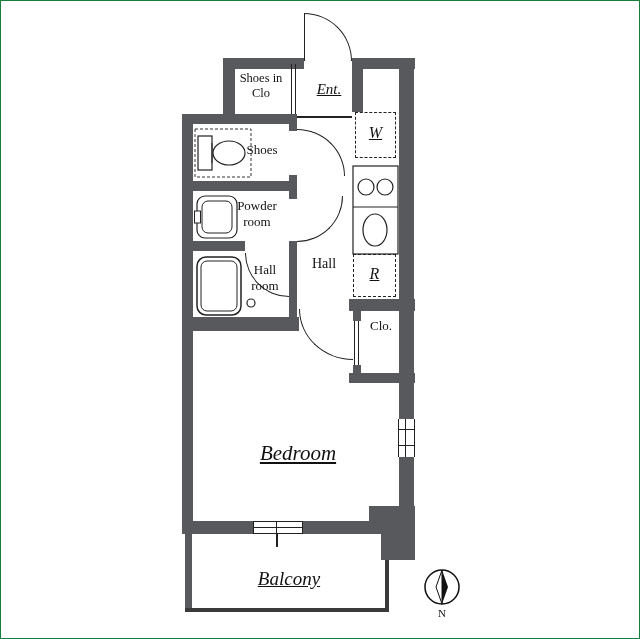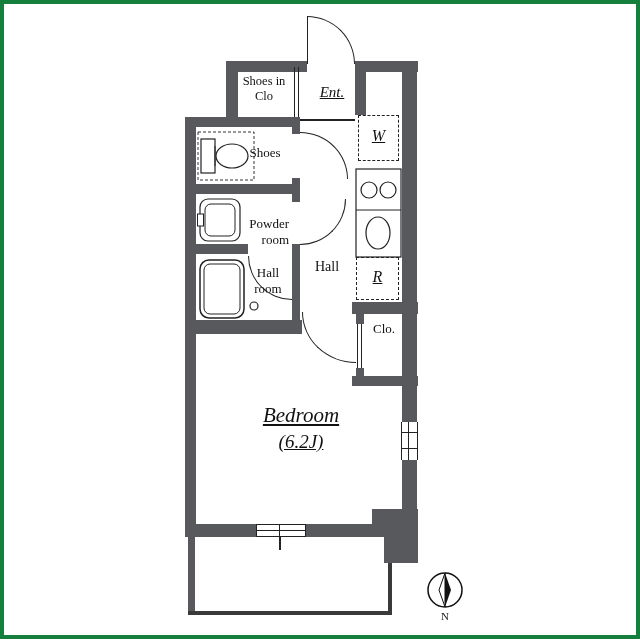--- a/index.html
+++ b/index.html
@@ -1,20 +1,20 @@
 <!DOCTYPE html>
 <html style="--wall: #58595d; --line: #222222;"><head>
 <meta charset="utf-8">
 <style>
   html,body{margin:0;padding:0;background:#fff;}
   #canvas{
     position:relative;
     width:640px;height:639px;
     box-sizing:border-box;
-    border:4px solid #15803d;
+    border:1px solid #15803d;
     background:#fff;
     overflow:hidden;
     font-family:"Liberation Serif","DejaVu Serif",serif;
   }
   .wall{position:absolute;background:var(--wall,#58595d);}
   .tl{position:absolute;background:var(--line,#222);}
   .blk{position:absolute;background:#3a3a3a;}
   .dashbox{position:absolute;border:1px dashed var(--line,#333);background:#fff;box-sizing:border-box;}
   .arc{position:absolute;box-sizing:border-box;}
   .arc.tr{border-top:1.5px solid var(--line,#222);border-right:1.5px solid var(--line,#222);border-top-right-radius:100% 100%;}
@@ -116,30 +116,30 @@
     <polygon points="23,5 29,22 23,39" fill="#111"></polygon>
   </svg>
 
   <div class="lbl" style="left:231px;top:70px;width:58px;font-size:12.5px;line-height:15px;">
     <div>Shoes in</div>
     <div>Clo</div>
   </div>
   <div class="lbl it" style="left:305px;top:80px;width:46px;font-size:15px;">Ent.</div>
   <div class="lbl" style="left:234px;top:141px;width:54px;font-size:13px;">Shoes</div>
   <div class="lbl it" style="left:354px;top:123px;width:41px;font-size:16px;">W</div>
-  <div class="lbl" style="left:227px;top:212px;width:58px;font-size:13px;line-height:16px;text-align:right;">
+  <div class="lbl" style="left:227px;top:197px;width:58px;font-size:13px;line-height:16px;">
     <div>Powder</div>
     <div>room</div>
   </div>
   <div class="lbl" style="left:301px;top:245px;width:44px;font-size:14px;margin-top:10px;">Hall</div>
   <div class="lbl it" style="left:352px;top:264px;width:43px;font-size:16px;">R</div>
   <div class="lbl" style="left:239px;top:261px;width:50px;font-size:13px;line-height:16px;">
     <div>Hall</div>
     <div>room</div>
   </div>
   <div class="lbl" style="left:361px;top:317px;width:38px;font-size:13px;">Clo.</div>
   <div class="lbl" style="left:214px;top:398px;width:166px;">
-    <div class="it" style="font-size:21px;line-height:27px;">Bedroom</div>
-    <div class="it" style="font-size:19px;line-height:25px;">(6.2J)</div>
+    <div class="it" style="font-size:21px;line-height:27px;margin-top:41px;">Bedroom</div>
   </div>
+  <div class="lbl it" style="left:218px;top:567px;width:140px;font-size:19px;">Balcony</div>
   <div class="lbl" style="left:429px;top:606px;width:24px;font-size:11px;">N</div>
 
 </div>
 
 </body></html>

